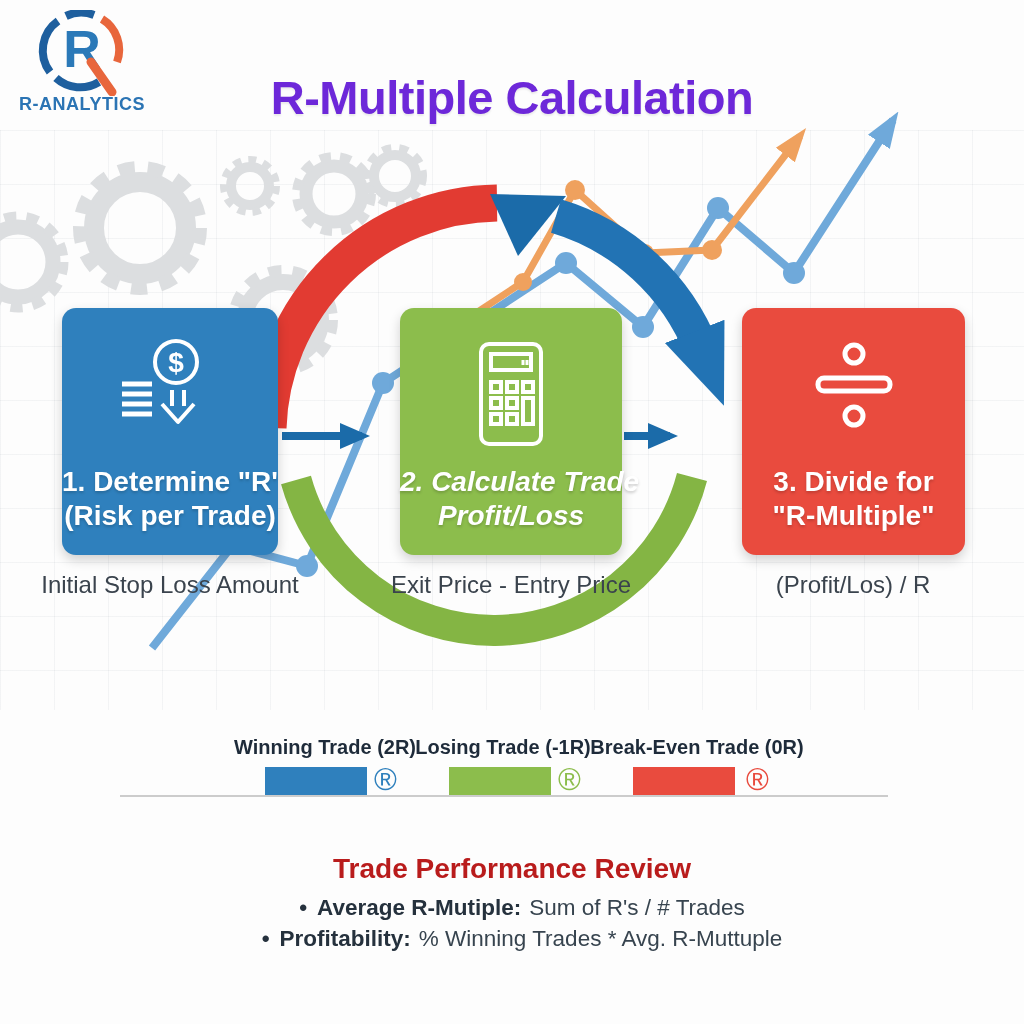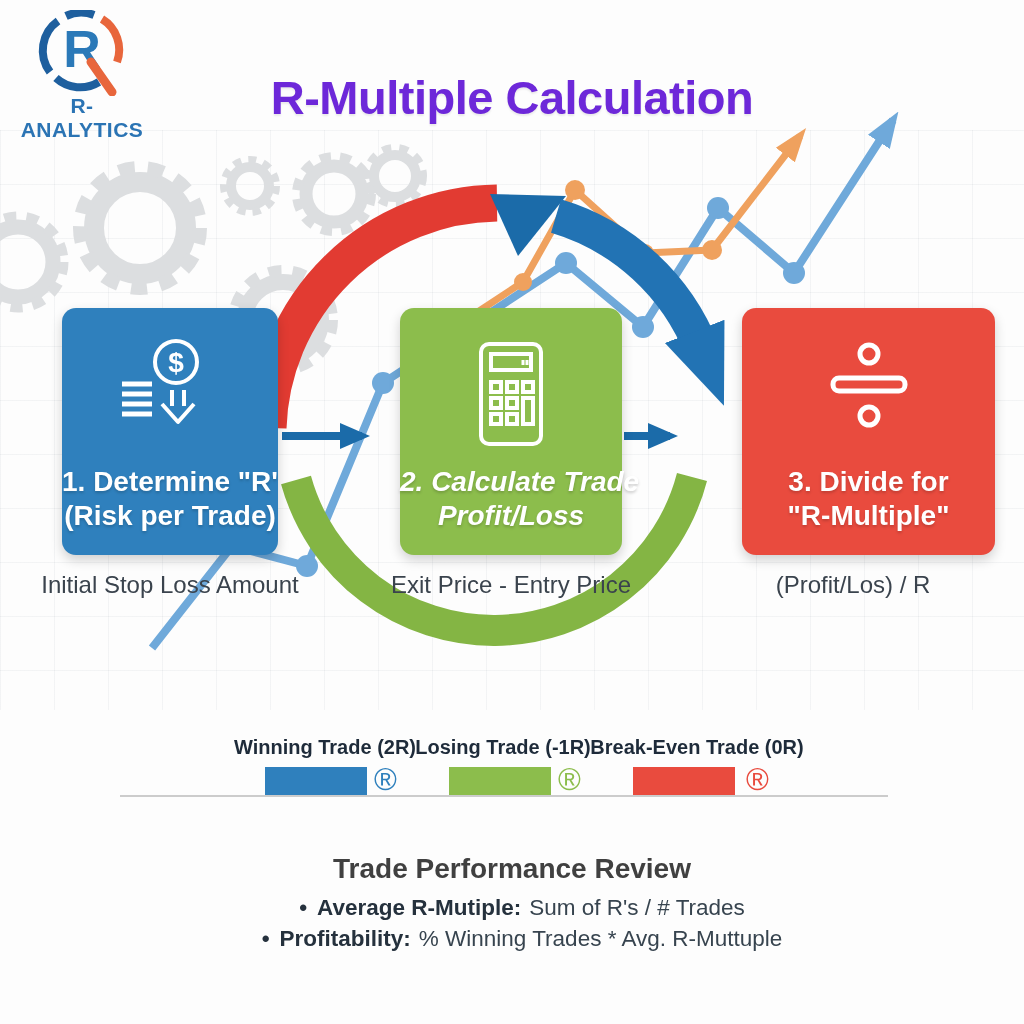--- a/index.html
+++ b/index.html
@@ -10,32 +10,32 @@
   
   #grid{
     position:absolute;left:0;top:130px;width:1024px;height:580px;
     background-image:linear-gradient(rgba(110,125,140,0.07) 1px, transparent 1px),
                      linear-gradient(90deg, rgba(110,125,140,0.07) 1px, transparent 1px);
     background-size:54px 54px;
   }
   #deco{position:absolute;left:0;top:0;width:1024px;height:1024px;}
   
   #logo{position:absolute;left:16px;top:10px;width:132px;height:104px;text-align:center;}
-  #brand-name{position:absolute;left:0;top:84px;width:132px;font-weight:bold;font-size:21px;
+  #brand-name{position:absolute;left:0;top:84px;width:132px;font-weight:bold;font-size:18px;
     letter-spacing:0.5px;color:#2B74B4;}
   
   #main-title{position:absolute;left:0;top:70px;width:1024px;text-align:center;
     font-size:47px;font-weight:bold;color:#6d28d9;letter-spacing:-0.5px;
     text-shadow:0 2px 2px rgba(0,0,0,0.08);}
   
   .step-card{position:absolute;top:308px;height:247px;border-radius:14px;
     box-shadow:0 5px 12px rgba(0,0,0,0.18);}
   #step-1{left:62px;width:216px;background:#2F80BD;}
   #step-2{left:400px;width:222px;background:#8CBD4C;font-style:italic;}
-  #step-3{left:742px;width:253px;background:#E94B3E;}
+  #step-3{left:742px;width:223px;background:#E94B3E;}
   .step-icon{position:absolute;left:0;right:0;top:30px;display:flex;justify-content:center;}
   .step-label{position:absolute;left:0;right:0;bottom:22px;text-align:center;color:#ffffff;
     font-weight:bold;font-size:28px;line-height:34px;white-space:nowrap;
     text-shadow:0 2px 3px rgba(0,0,0,0.18);}
   
   .step-caption{position:absolute;top:571px;width:280px;text-align:center;
     font-size:24px;color:#3A434D;}
   #caption-1{left:30px;} #caption-2{left:371px;} #caption-3{left:713px;}
   
   .legend-item{position:absolute;top:736px;width:170px;}
@@ -46,21 +46,21 @@
   #legend-1 .legend-bar{left:25px;background:#2F80BD;}
   #legend-2 .legend-bar{left:31px;background:#8CBD4C;}
   #legend-3 .legend-bar{left:21px;background:#E94B3E;}
   .legend-reg{position:absolute;top:26px;font-size:31px;font-weight:normal;}
   #legend-1 .legend-reg{left:134px;color:#2F80BD;}
   #legend-2 .legend-reg{left:140px;color:#8CBD4C;}
   #legend-3 .legend-reg{left:134px;color:#E94B3E;}
   #legend-divider{position:absolute;left:120px;top:795px;width:768px;height:2px;background:#cccccc;}
   
   #review-title{position:absolute;left:0;top:853px;width:1024px;text-align:center;
-    font-size:28px;font-weight:bold;color:#404040;}
+    font-size:28px;font-weight:bold;color:#b91c1c;}
   #review-bullets{position:absolute;left:0;top:892px;width:1024px;text-align:center;
     font-size:22.5px;line-height:31px;color:#37444F;padding-left:10px;}
   .bullet-line{white-space:nowrap;}
   .bullet-dot{font-weight:bold;color:#25313D;margin-right:10px;}
   .bullet-term{font-weight:bold;color:#25313D;margin-right:8px;}
   .bullet-desc{color:#37444F;}
 </style>
 </head>
 <body>
 

